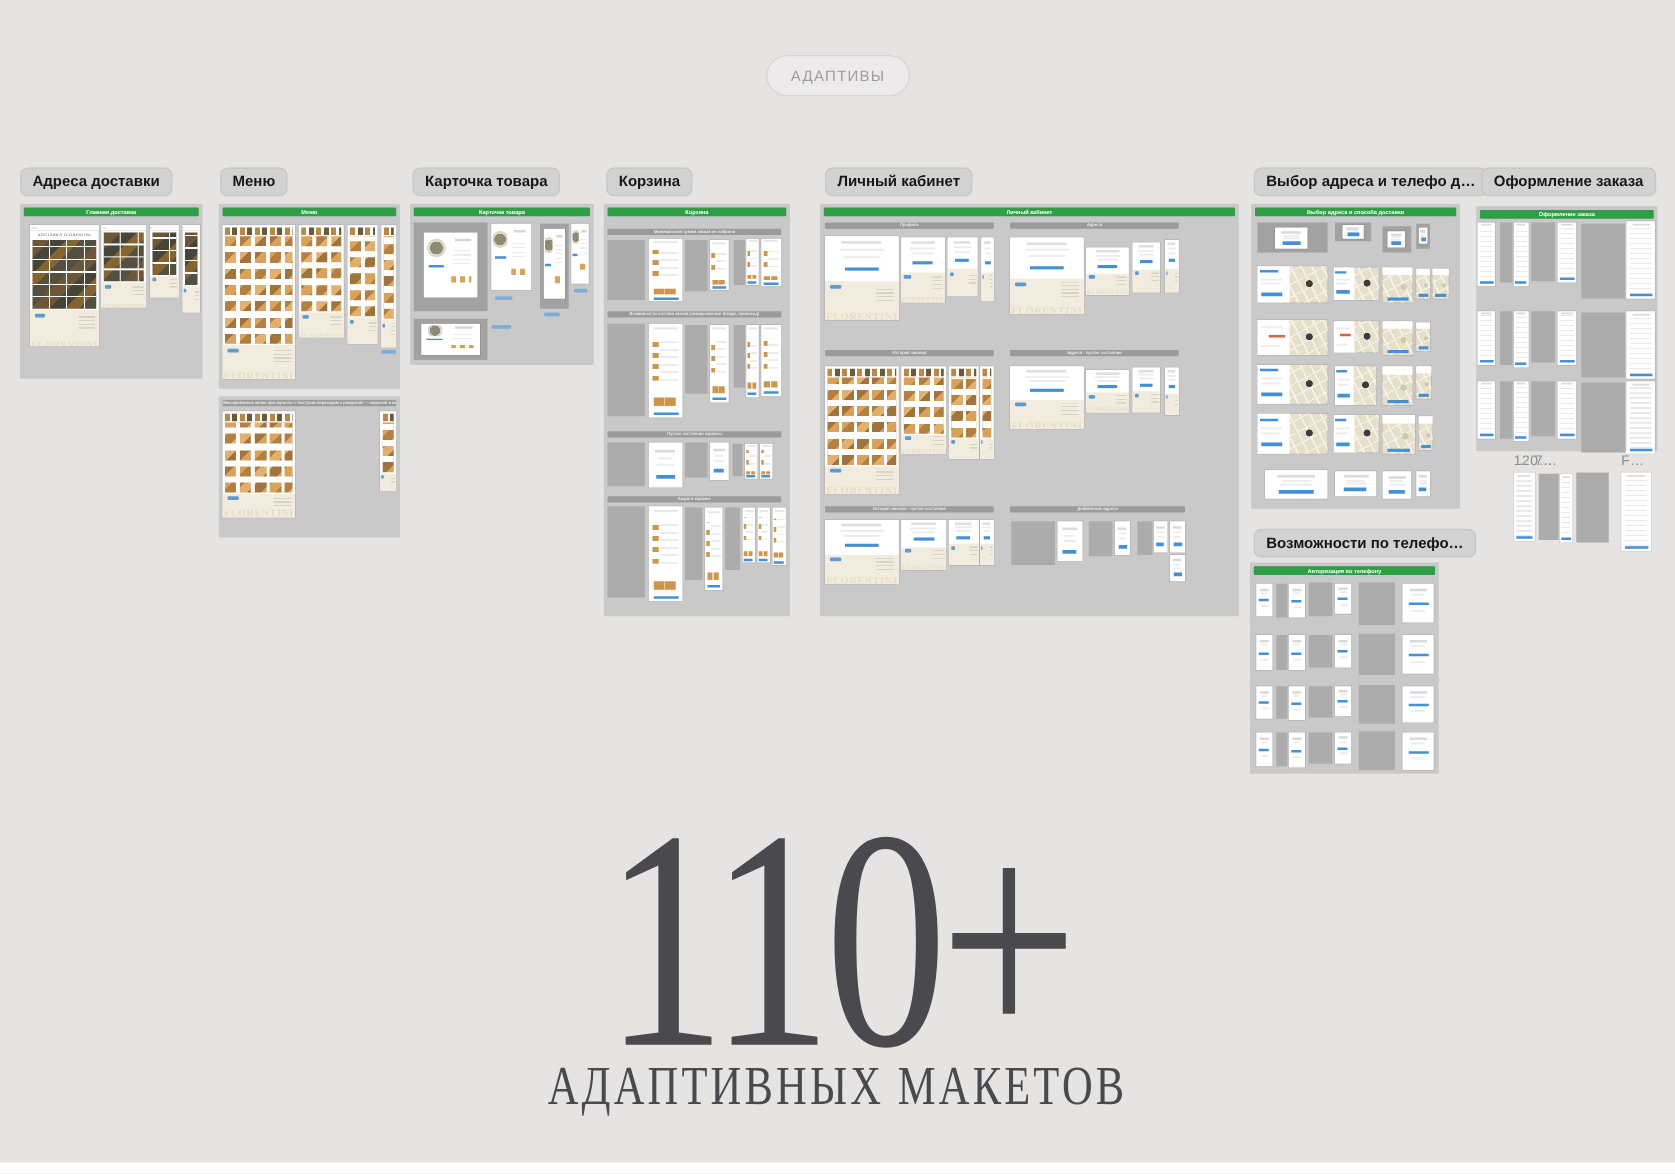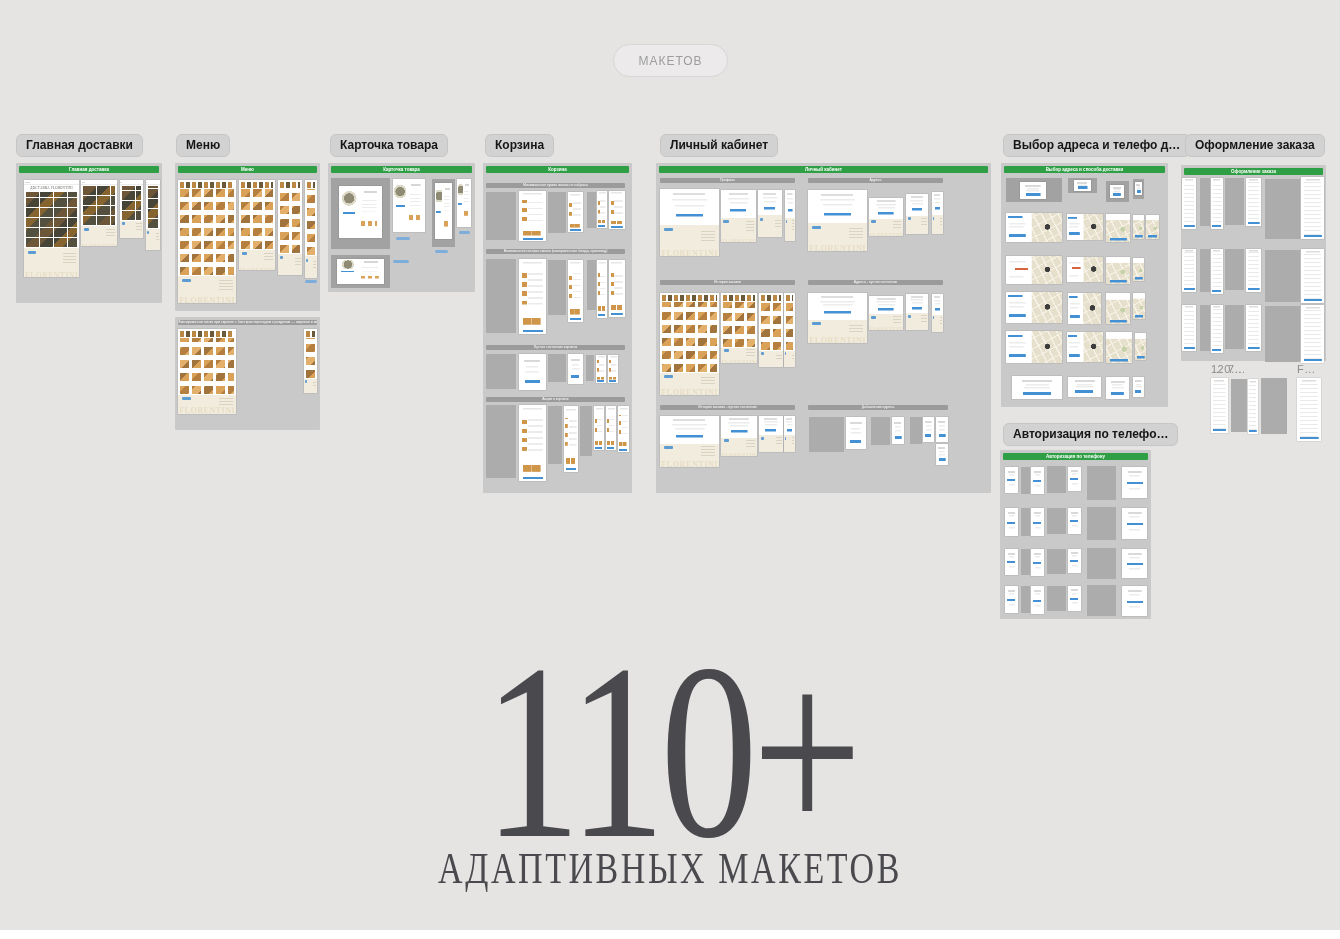--- a/index.html
+++ b/index.html
@@ -99,30 +99,30 @@
   .hero-count{position:absolute;left:50%;top:646px;transform:translateX(-50%) scale(.92,1.18);
       font-family:"Liberation Serif",serif;font-size:212px;line-height:1;color:#4a4a4e;
       letter-spacing:-6px;white-space:nowrap}
   .hero-caption{position:absolute;left:50%;top:845px;transform:translateX(-50%) scale(.85,1.1);
       font-family:"Liberation Serif",serif;font-size:40px;letter-spacing:3px;color:#4a4a4e;white-space:nowrap}
   .bottom-strip{position:absolute;left:0;right:0;bottom:0;height:9px;background:#fff}
 </style>
 </head>
 <body>
 
-<button class="pill">МАКЕТОВ</button>
-
-<button class="chip" style="left:16px;top:134px">Главная доставки</button>
+<button class="pill">АДАПТИВЫ</button>
+
+<button class="chip" style="left:16px;top:134px">Адреса доставки</button>
 <button class="chip" style="left:176px;top:134px">Меню</button>
 <button class="chip" style="left:330px;top:134px">Карточка товара</button>
 <button class="chip" style="left:485px;top:134px">Корзина</button>
 <button class="chip" style="left:660px;top:134px">Личный кабинет</button>
 <button class="chip" style="left:1003px;top:134px">Выбор адреса и телефо д…</button>
 <button class="chip" style="left:1185px;top:134px">Оформление заказа</button>
-<button class="chip" style="left:1003px;top:423px">Авторизация по телефо…</button>
+<button class="chip" style="left:1003px;top:423px">Возможности по телефо…</button>
 
 <div class="loose-label" style="left:1212px;top:363px">…</div>
 <div class="loose-label" style="left:1228px;top:363px">7…</div>
 <div class="loose-label" style="left:1211px;top:363px">120…</div>
 <div class="loose-label" style="left:1297px;top:363px">F…</div>
 
 <div class="hero-count">110+</div>
 <div class="hero-caption">АДАПТИВНЫХ МАКЕТОВ</div>
 <div class="bottom-strip"></div>
 

